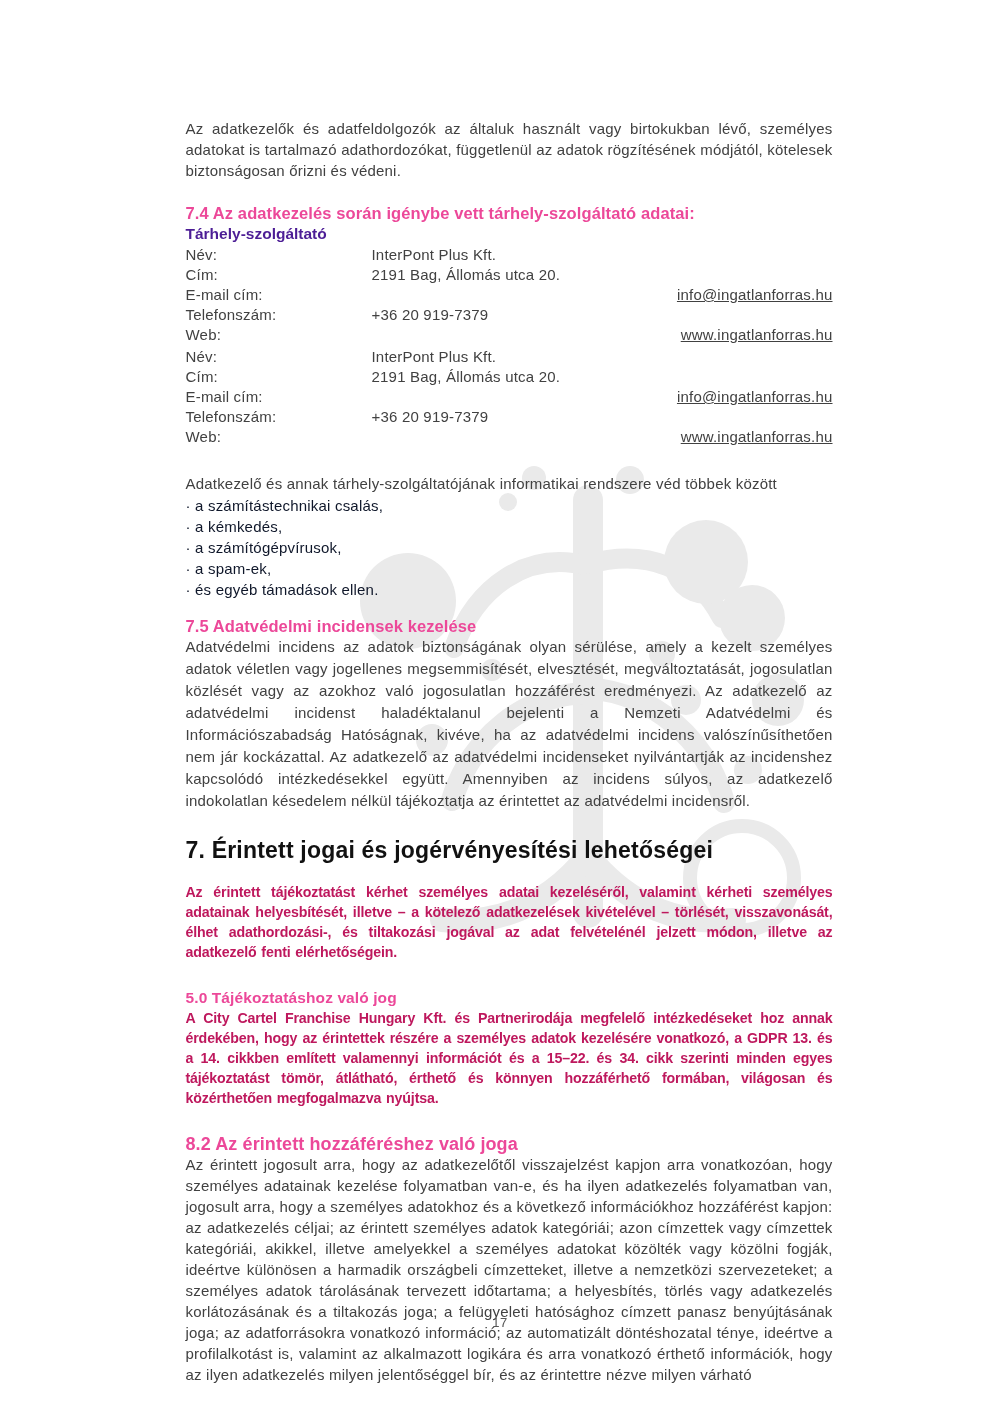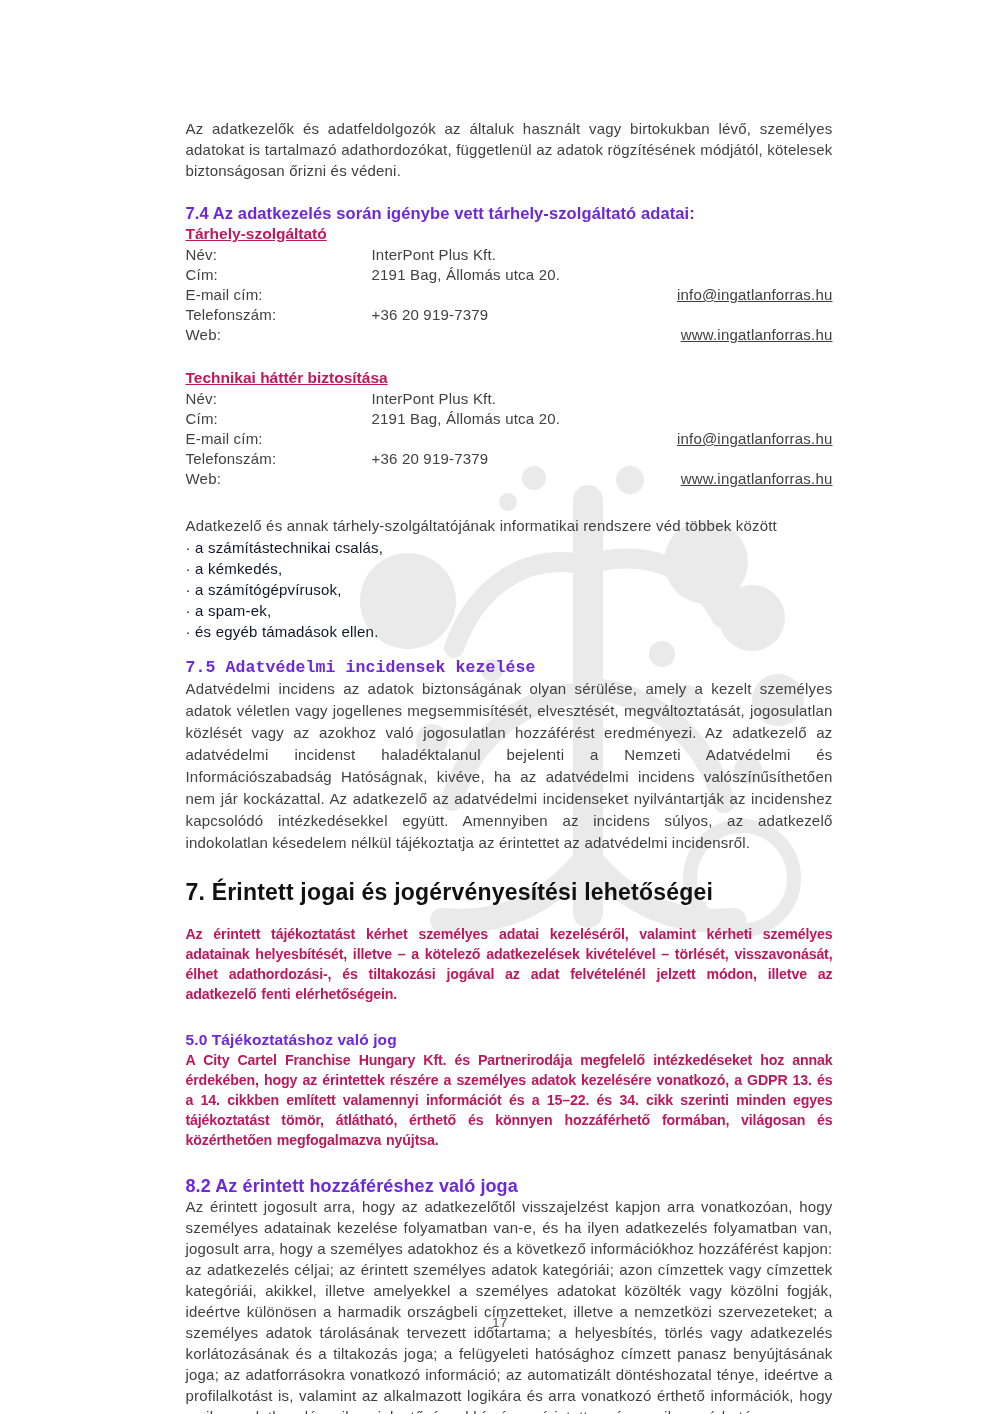--- a/index.html
+++ b/index.html
@@ -32,36 +32,35 @@
     font-size: 15px;
     line-height: 21px;
     text-align: justify;
     letter-spacing: 0.2px;
     color: #414141;
   }
   h2.sub {
     font-size: 16.5px;
     line-height: 20px;
     font-weight: bold;
-    color: #6d28d9;
+    color: #ec4899;
     letter-spacing: 0.1px;
   }
   h1.main {
     font-size: 23px;
     line-height: 28px;
     font-weight: bold;
     color: #111111;
     letter-spacing: 0.2px;
   }
   .block-title {
     font-size: 15.5px;
     font-weight: bold;
-    color: #be185d;
+    color: #4c1d95;
     margin-top: 2px;
-    text-decoration: underline;
   }
   .contact-table { margin-top: 2px; }
   .contact-row { display: flex; line-height: 20px; font-size: 15px; color: #414141; letter-spacing: 0.2px; }
   .contact-label { width: 186px; flex: 0 0 186px; }
   .contact-value { flex: 1; }
   .contact-value.underline { text-decoration: underline; text-align: right; }
   .bullet-list { margin-top: 1px; }
   .bullet-item { font-size: 15px; line-height: 21px; color: #0f172a; letter-spacing: 0.2px; }
   p.narrow {
     font-size: 14.2px;
@@ -80,21 +79,21 @@
     font-size: 13px;
     color: #565656;
     letter-spacing: 0.5px;
     z-index: 1;
   }
   
   .mt-22 { margin-top: 22px; }
   .mt-24 { margin-top: 24px; }
   .mt-26 { margin-top: 26px; }
   .mt-18 { margin-top: 18px; }
-  .mt-16 { margin-top: 16px; font-family: Liberation Mono, monospace; }
+  .mt-16 { margin-top: 16px; }
 </style>
 </head>
 <body>
 
 <div class="page">
 
   <svg class="watermark" viewBox="0 0 530 510" aria-hidden="true">
     <g fill="none" stroke="#eaeaea" stroke-linecap="round">
       <path d="M258,62 C258,170 258,320 258,475" stroke-width="30"></path>
       <path d="M258,128 C198,112 146,148 124,210" stroke-width="20"></path>
@@ -144,21 +143,20 @@
       <div class="contact-row">
         <span class="contact-label">Telefonszám:</span>
         <span class="contact-value">+36 20 919-7379</span>
       </div>
       <div class="contact-row">
         <span class="contact-label">Web:</span>
         <span class="contact-value underline">www.ingatlanforras.hu</span>
       </div>
     </div>
 
-    <div class="block-title mt-24">Technikai háttér biztosítása</div>
     <div class="contact-table">
       <div class="contact-row">
         <span class="contact-label">Név:</span>
         <span class="contact-value">InterPont Plus Kft.</span>
       </div>
       <div class="contact-row">
         <span class="contact-label">Cím:</span>
         <span class="contact-value">2191 Bag, Állomás utca 20.</span>
       </div>
       <div class="contact-row">

